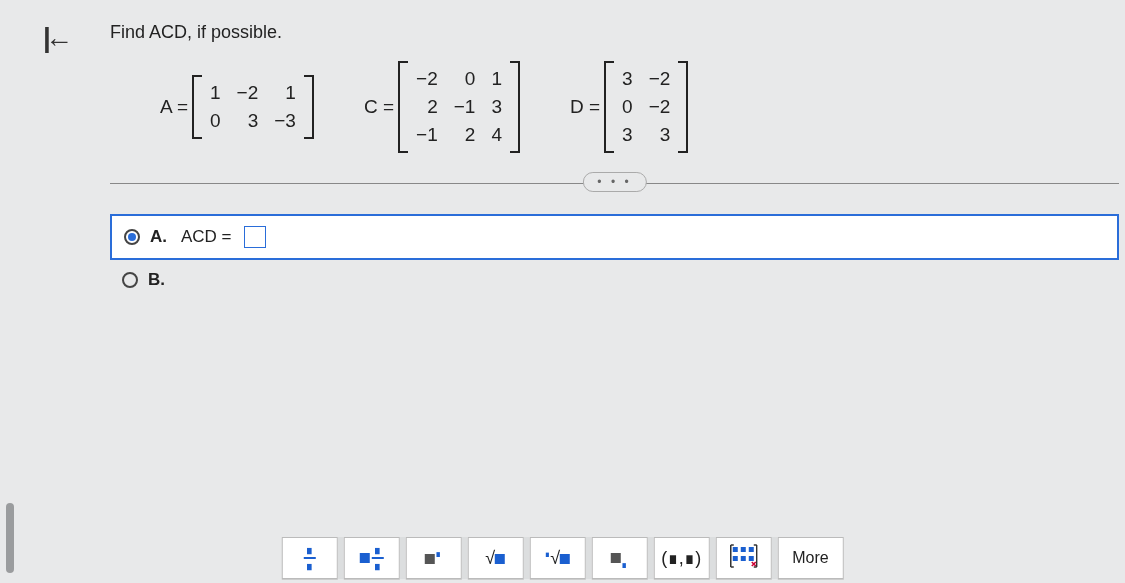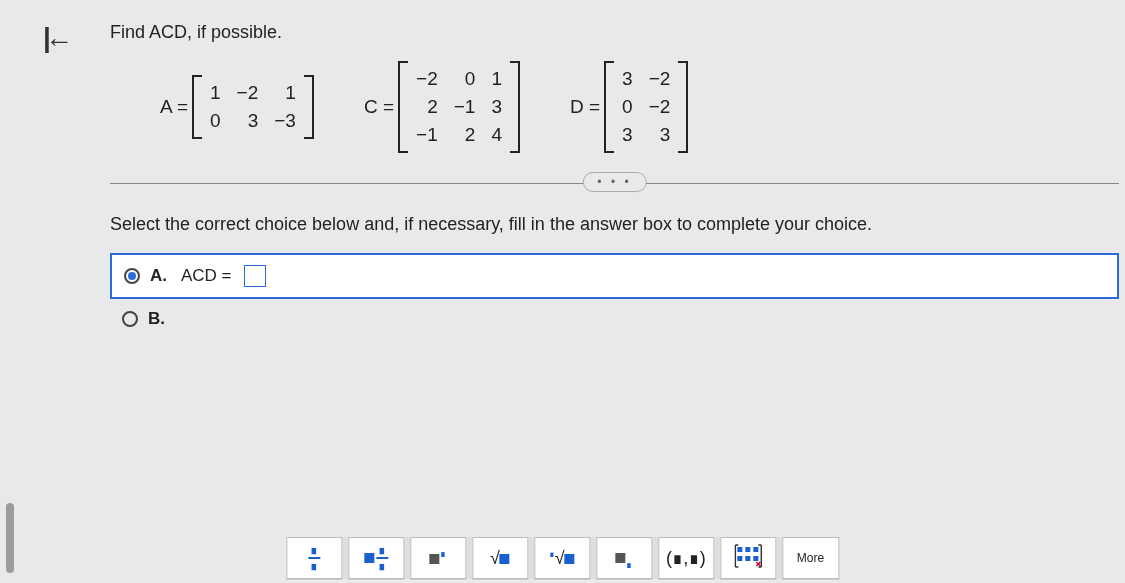--- a/index.html
+++ b/index.html
@@ -144,21 +144,21 @@
     min-width:56px;
     height:42px;
     display:flex;
     align-items:center;
     justify-content:center;
     font-size:18px;
     cursor:pointer;
     box-shadow: 0 1px 0 #ccc;
   }
   .tbtn .sq { display:inline-block;width:10px;height:10px;background:#555; vertical-align:baseline;}
-  .tbtn.more { font-size:12px; padding:12px 14px; }
+  .tbtn.more { font-size:16px; padding:12px 14px; }
   .frac {
     display:inline-flex;flex-direction:column;align-items:center;line-height:1;
   }
   .frac .n,.frac .d{font-size:12px;color:#1a5fd0;font-weight:bold}
   .frac .bar{width:12px;height:2px;background:#1a5fd0;margin:1px 0}
   .mixed { display:inline-flex;align-items:center;gap:2px;}
   .mixed .whole{width:10px;height:10px;background:#1a5fd0}
   .scrollthumb {
     position:absolute; left:6px; bottom:10px;
     width:8px; height:70px; background:#9a9c9e; border-radius:4px;
@@ -241,21 +241,20 @@
         </tbody>
             </table>
           </span>
       </span>
     </div>
 
     <div class="divider">
       <span class="dots">• • •</span>
     </div>
 
-    <div class="instruction">Select the correct choice below and, if necessary, fill in the answer box to complete your choice.</div>
 
     <div class="choices">
       <div class="choice selected">
         <span class="radio on"></span>
         <span class="choice-letter">A.</span>
         <span>ACD =</span>
         <span class="ansbox"></span>
       </div>
       <div class="choice">
         <span class="radio"></span>

